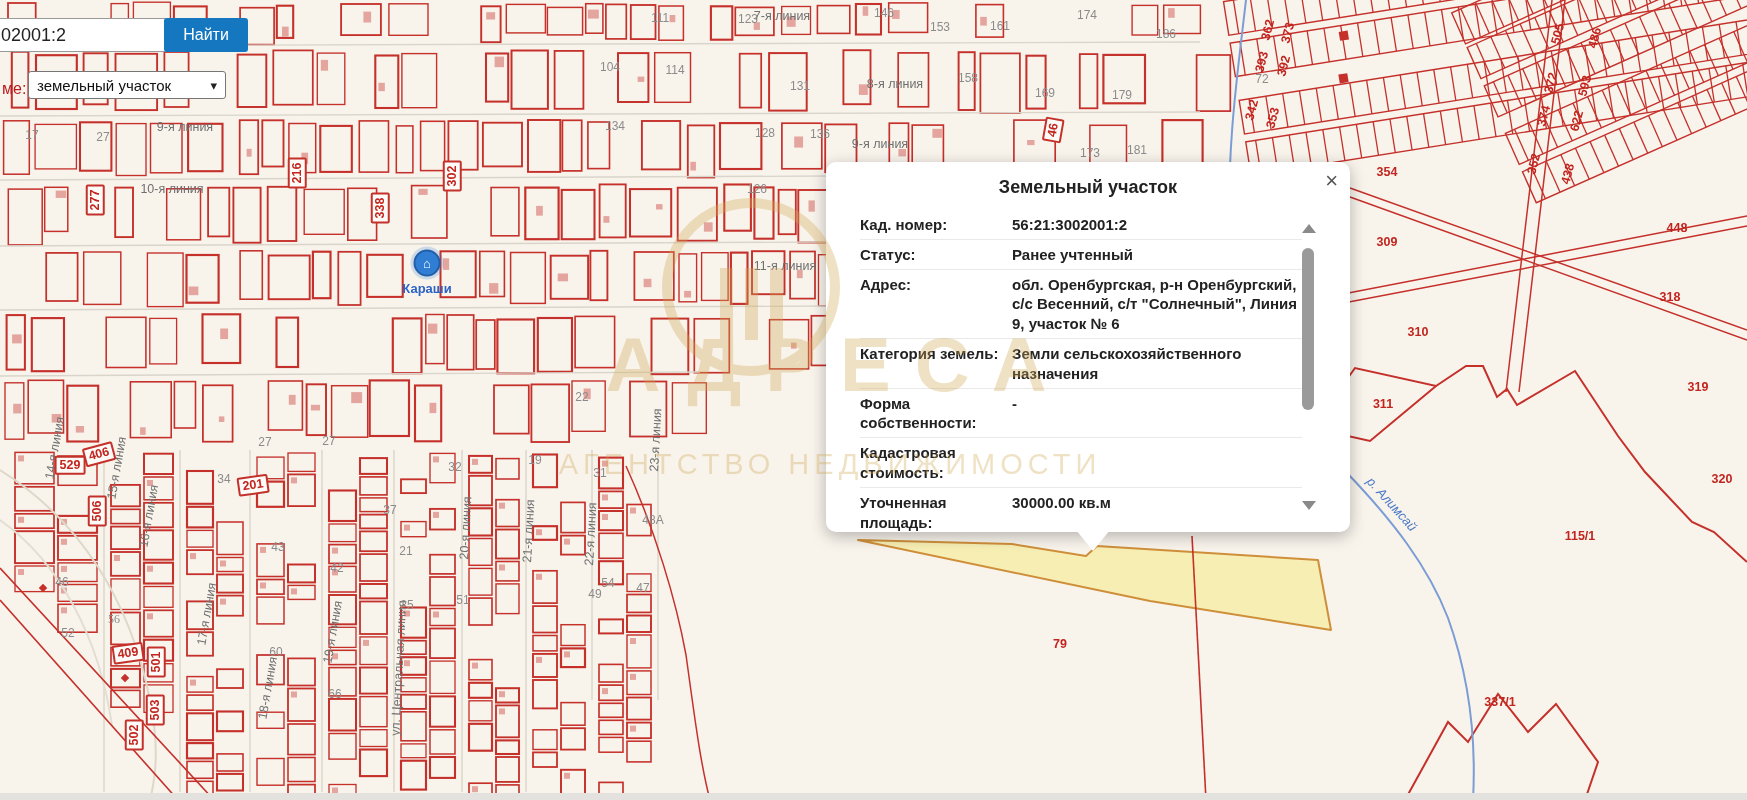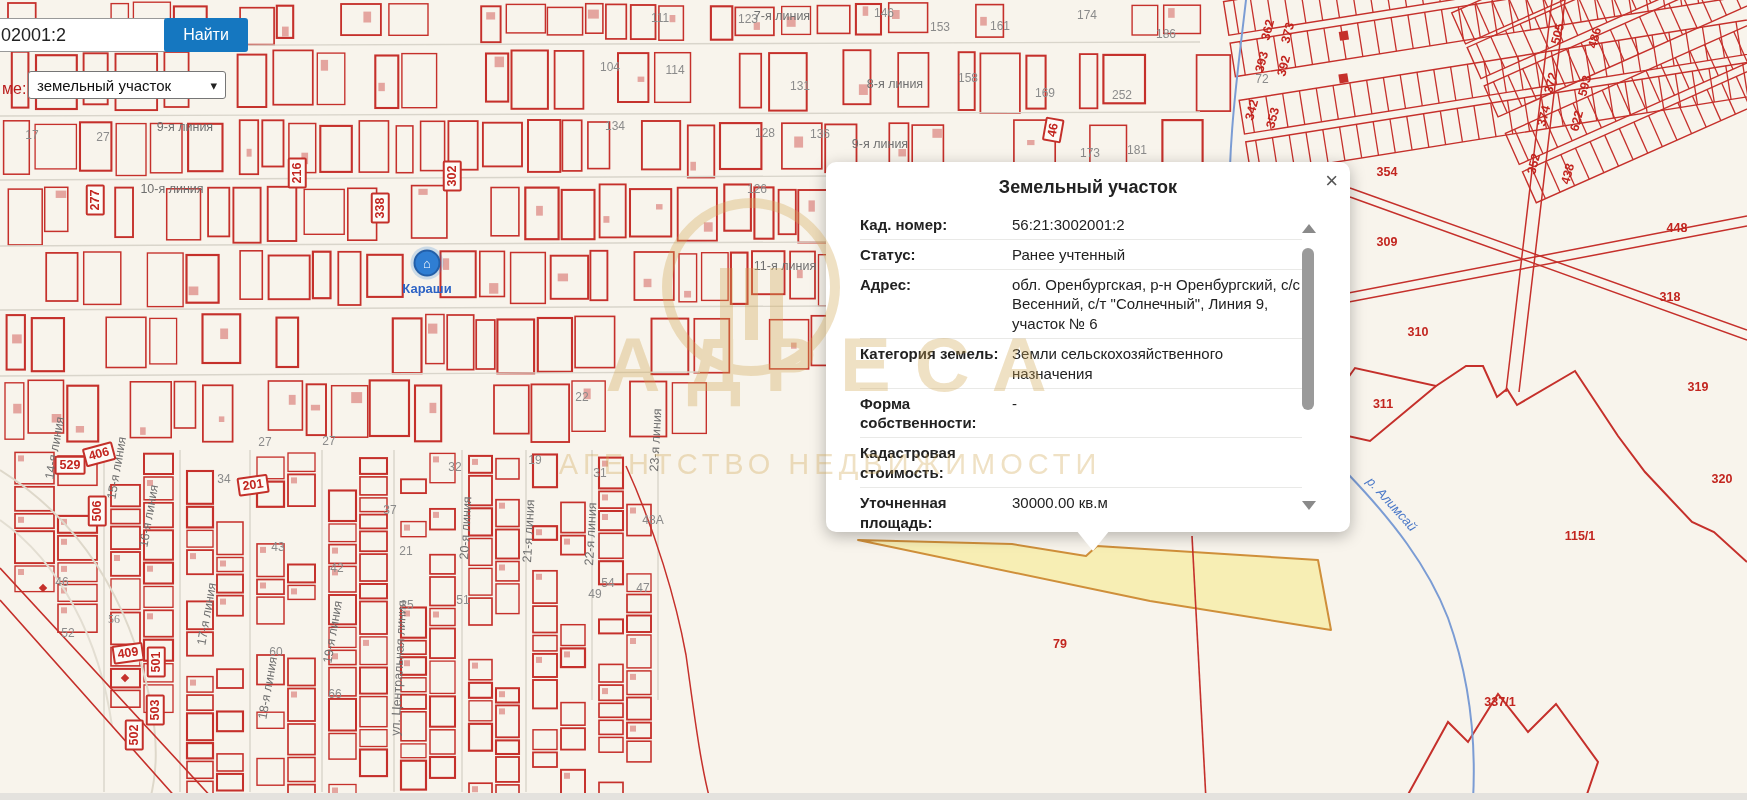--- a/index.html
+++ b/index.html
@@ -30,21 +30,21 @@
   #wm-sub{position:absolute;left:830px;top:464px;transform:translate(-50%,-50%);font-size:29px;color:#d2a855;letter-spacing:5px;}
 
   
   #popup{position:absolute;left:826px;top:162px;width:524px;height:370px;background:#fff;border-radius:10px;
     box-shadow:0 4px 16px rgba(0,0,0,.28);z-index:5;overflow:hidden;}
   #popup-close{position:absolute;top:6px;right:12px;font-size:22px;color:#555;cursor:pointer;z-index:2;}
   #popup-title{text-align:center;font-size:18px;font-weight:bold;color:#222;padding:15px 0 12px 0;}
   #popup-body{position:absolute;left:34px;right:48px;top:48px;bottom:0;overflow:hidden;}
   .prow{display:flex;padding:5px 0 4px 0;border-bottom:1px solid #e9e9e7;}
   .pl{width:140px;font-weight:bold;font-size:15px;color:#222;line-height:1.32;flex:none;}
-  .pv{flex:1;padding-left:12px;font-size:15px;color:#222;line-height:1.32;}
+  .pv{flex:1;padding-left:12px;font-size:15px;color:#222;line-height:1.32;font-weight:bold;}
   #popup-scroll{position:absolute;right:34px;top:62px;bottom:22px;width:16px;z-index:2;}
   .sc-up,.sc-down{position:absolute;left:2px;width:0;height:0;border-left:7px solid transparent;border-right:7px solid transparent;cursor:pointer;}
   .sc-up{top:0;border-bottom:9px solid #8a8a8a;}
   .sc-down{bottom:0;border-top:9px solid #8a8a8a;}
   #sc-thumb{position:absolute;left:2px;top:24px;width:12px;height:162px;background:#9a9a9a;border-radius:6px;cursor:pointer;}
   #pointer{position:absolute;left:1076px;top:530px;width:0;height:0;z-index:5;
     border-left:17px solid transparent;border-right:17px solid transparent;border-top:21px solid #ffffff;}
 
   
   #controls{position:absolute;left:0;top:0;z-index:7;}
@@ -855,21 +855,21 @@
       <span class="mlbl k-g" style="left: 940px; top: 27px; transform: translate(-50%, -50%);">153</span>
       <span class="mlbl k-g" style="left: 1000px; top: 26px; transform: translate(-50%, -50%);">161</span>
       <span class="mlbl k-g" style="left: 1087px; top: 15px; transform: translate(-50%, -50%);">174</span>
       <span class="mlbl k-g" style="left: 1166px; top: 34px; transform: translate(-50%, -50%);">186</span>
       <span class="mlbl k-g" style="left: 1262px; top: 79px; transform: translate(-50%, -50%);">72</span>
       <span class="mlbl k-g" style="left: 610px; top: 67px; transform: translate(-50%, -50%);">104</span>
       <span class="mlbl k-g" style="left: 675px; top: 70px; transform: translate(-50%, -50%);">114</span>
       <span class="mlbl k-g" style="left: 800px; top: 86px; transform: translate(-50%, -50%);">131</span>
       <span class="mlbl k-g" style="left: 968px; top: 78px; transform: translate(-50%, -50%);">158</span>
       <span class="mlbl k-g" style="left: 1045px; top: 93px; transform: translate(-50%, -50%);">169</span>
-      <span class="mlbl k-g" style="left: 1122px; top: 95px; transform: translate(-50%, -50%);">252</span>
+      <span class="mlbl k-g" style="left: 1122px; top: 95px; transform: translate(-50%, -50%);">179</span>
       <span class="mlbl k-g" style="left: 615px; top: 126px; transform: translate(-50%, -50%);">134</span>
       <span class="mlbl k-g" style="left: 765px; top: 133px; transform: translate(-50%, -50%);">128</span>
       <span class="mlbl k-g" style="left: 820px; top: 134px; transform: translate(-50%, -50%);">136</span>
       <span class="mlbl k-g" style="left: 1090px; top: 153px; transform: translate(-50%, -50%);">173</span>
       <span class="mlbl k-g" style="left: 1137px; top: 150px; transform: translate(-50%, -50%);">181</span>
       <span class="mlbl k-g" style="left: 757px; top: 189px; transform: translate(-50%, -50%);">126</span>
       <span class="mlbl k-g" style="left: 455px; top: 467px; transform: translate(-50%, -50%);">32</span>
       <span class="mlbl k-g" style="left: 390px; top: 510px; transform: translate(-50%, -50%);">37</span>
       <span class="mlbl k-g" style="left: 406px; top: 551px; transform: translate(-50%, -50%);">21</span>
       <span class="mlbl k-g" style="left: 407px; top: 605px; transform: translate(-50%, -50%);">25</span>

